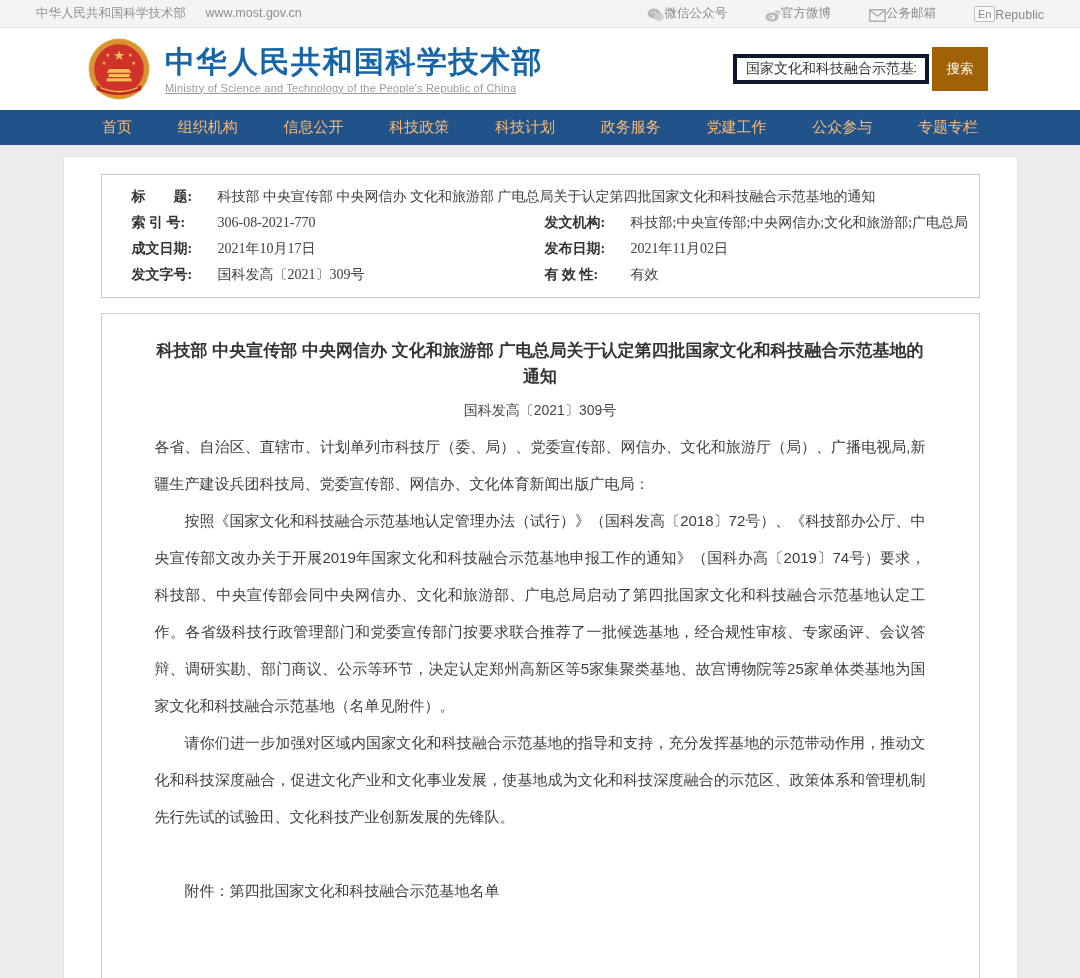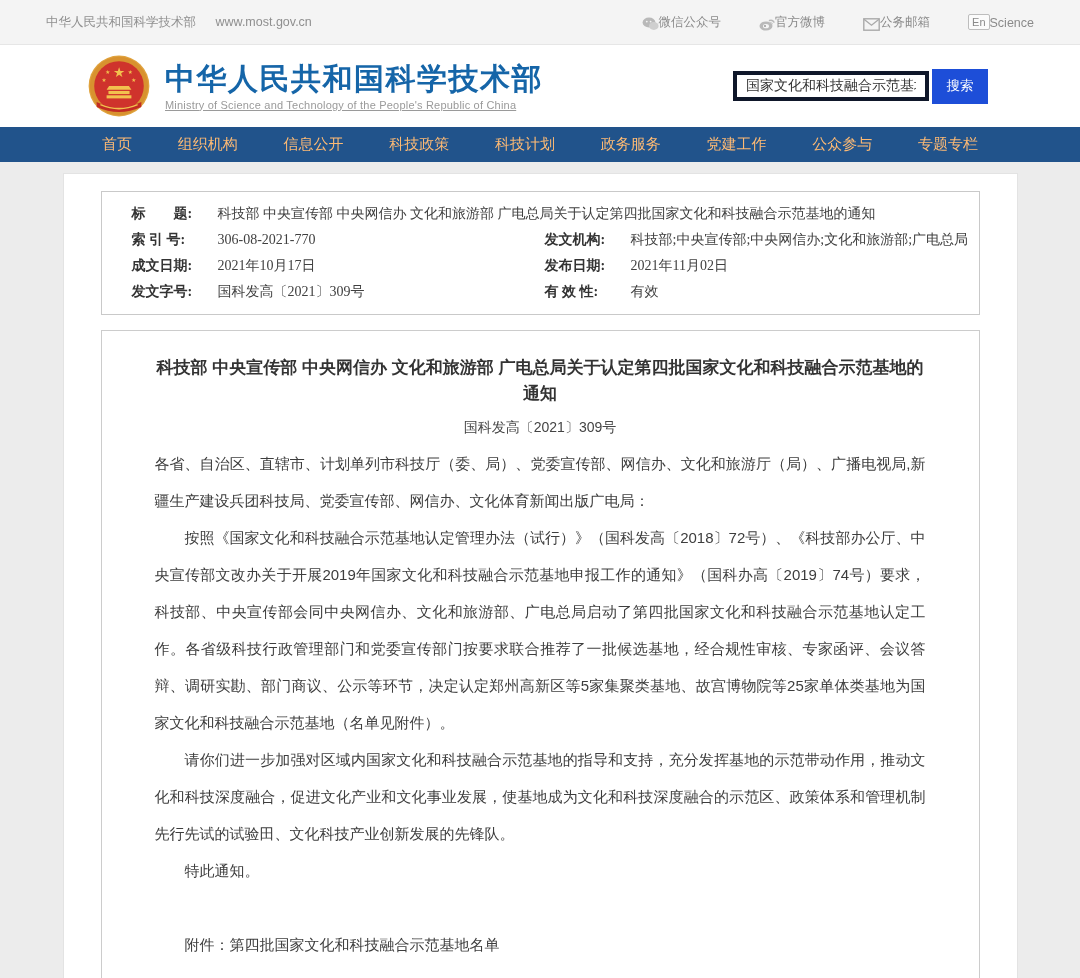--- a/index.html
+++ b/index.html
@@ -5,23 +5,23 @@
   * { box-sizing: border-box; }
   html, body { margin: 0; padding: 0; }
   body {
     width: 1080px; height: 978px; overflow: hidden;
     background: #ececec;
     font-family: "Liberation Sans", sans-serif;
     color: #333;
   }
   
   .topbar {
-    height: 45px; background: #f4f4f4; border-bottom: 1px solid #e6e6e6;
+    height: 28px; background: #f4f4f4; border-bottom: 1px solid #e6e6e6;
     display: flex; justify-content: space-between; align-items: center;
-    padding: 0 46px; font-size: 12.5px; color: #8f8f8f;
+    padding: 0 36px; font-size: 12.5px; color: #8f8f8f;
   }
   .topbar-left span { margin-right: 16px; }
   .topbar-right { display: flex; align-items: center; }
   .top-link {
     display: inline-flex; align-items: flex-end; 
     margin-left: 38px; color: #8a8a8a; text-decoration: none; cursor: pointer;
   }
   .top-link svg { display: block; }
   .en-badge {
     border: 1px solid #bdbdbd; color: #8a8a8a; font-size: 11px;
@@ -37,22 +37,22 @@
   .emblem { width: 62px; height: 62px; flex: none; }
   .title-cn { font-size: 30px; font-weight: bold; color: #1565a8; letter-spacing: 1.5px; line-height: 34px; }
   .title-en { font-size: 11px; color: #9a9a9a; margin-top: 3px; letter-spacing: 0.2px; text-decoration: underline; }
   .search { display: flex; align-items: center; }
   .search input {
     width: 196px; height: 30px; border: 4px solid #0f172a; background: #fff;
     padding: 0 9px; font-size: 14px; color: #333; outline: none;
     font-family: "Liberation Sans", sans-serif;
   }
   .search button {
-    width: 56px; height: 35px; margin-left: 3px; border: none; cursor: pointer;
-    background: #1d4ed8; color: #fff; font-size: 13.5px;
+    width: 56px; height: 44px; margin-left: 3px; border: none; cursor: pointer;
+    background: #a16207; color: #fff; font-size: 13.5px;
     font-family: "Liberation Sans", sans-serif;
   }
   
   .nav {
     height: 35px; background: #21538b;
     display: flex; align-items: center; justify-content: space-between;
     padding: 0 102px;
   }
   .nav a { color: #fdba74; font-size: 15px; text-decoration: none; cursor: pointer; }
   
@@ -113,21 +113,21 @@
       <span>
         <svg width="17" height="13" viewBox="0 0 17 13">
             <rect x="0.8" y="0.8" width="15.4" height="11.4" fill="none" stroke="#aaaaaa" stroke-width="1.4"></rect>
             <path d="M1 1.2 L8.5 7.2 L16 1.2" fill="none" stroke="#aaaaaa" stroke-width="1.4"></path>
           </svg>
       </span>
       <span>公务邮箱</span>
     </a>
     <a class="top-link">
       <span class="en-badge">En</span>
-      <span>Science</span>
+      <span>Republic</span>
     </a>
   </div>
 </div>
 
 <div class="header">
   <div class="brand">
     <span class="emblem">
       <svg width="62" height="62" viewBox="0 0 100 100">
         <circle cx="50" cy="50" r="49" fill="#e0a33e"></circle>
         <circle cx="50" cy="50" r="47" fill="#d8922f"></circle>
@@ -206,19 +206,18 @@
         </div>
       </div>
     </div>
 
     <div class="doc-box">
       <h1 class="doc-title">科技部 中央宣传部 中央网信办 文化和旅游部 广电总局关于认定第四批国家文化和科技融合示范基地的通知</h1>
       <div class="doc-number">国科发高〔2021〕309号</div>
       <p class="para first">各省、自治区、直辖市、计划单列市科技厅（委、局）、党委宣传部、网信办、文化和旅游厅（局）、广播电视局,新疆生产建设兵团科技局、党委宣传部、网信办、文化体育新闻出版广电局：</p>
       <p class="para indent">按照《国家文化和科技融合示范基地认定管理办法（试行）》（国科发高〔2018〕72号）、《科技部办公厅、中央宣传部文改办关于开展2019年国家文化和科技融合示范基地申报工作的通知》（国科办高〔2019〕74号）要求，科技部、中央宣传部会同中央网信办、文化和旅游部、广电总局启动了第四批国家文化和科技融合示范基地认定工作。各省级科技行政管理部门和党委宣传部门按要求联合推荐了一批候选基地，经合规性审核、专家函评、会议答辩、调研实勘、部门商议、公示等环节，决定认定郑州高新区等5家集聚类基地、故宫博物院等25家单体类基地为国家文化和科技融合示范基地（名单见附件）。</p>
       <p class="para indent">请你们进一步加强对区域内国家文化和科技融合示范基地的指导和支持，充分发挥基地的示范带动作用，推动文化和科技深度融合，促进文化产业和文化事业发展，使基地成为文化和科技深度融合的示范区、政策体系和管理机制先行先试的试验田、文化科技产业创新发展的先锋队。</p>
-      <p class="para indent">特此通知。</p>
       <p class="para indent attachment">附件：第四批国家文化和科技融合示范基地名单</p>
 
     </div>
 
   </div>
 </div>
 
 </body></html>

